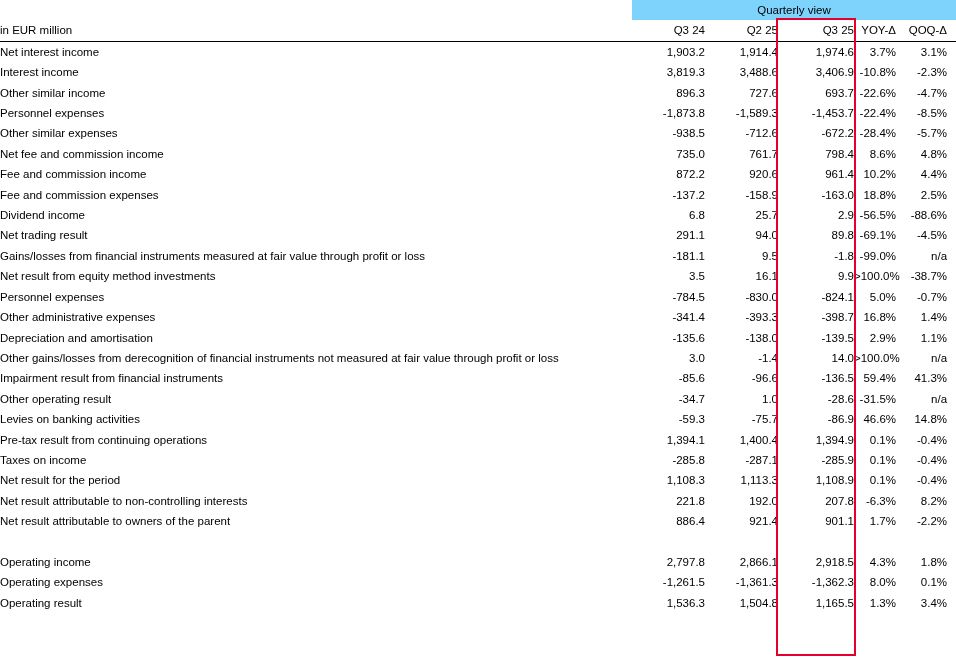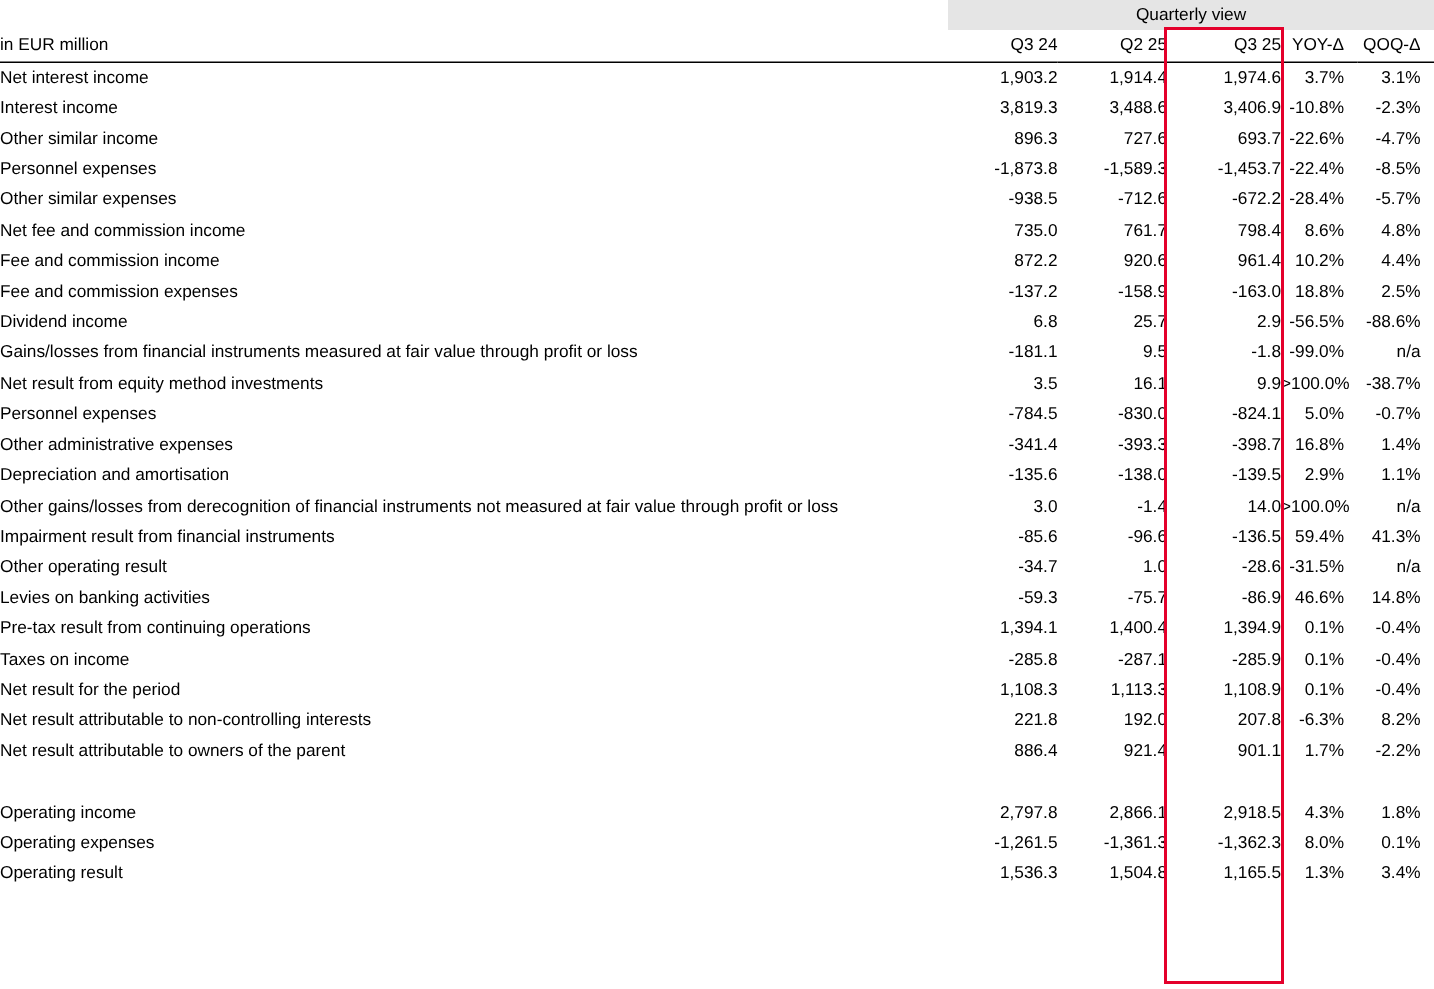--- a/index.html
+++ b/index.html
@@ -66,21 +66,21 @@
   }
 
   
   .ind0 { padding-left: 6px; }
   .ind1 { padding-left: 18px; }
 
   .bold { font-weight: bold; }
 
   
   .qv-band {
-    background: #e5e5e5;
+    background: #7dd3fc;
     text-align: center;
     font-weight: bold;
     font-size: 11.5px;
     line-height: 17px;
     height: 17px;
     color: #000;
     margin-left: 30px;
   }
   .hdr-row td {
     font-weight: bold;
@@ -199,20 +199,28 @@
         </tr>
         <tr>
           <td class="lbl ind0">Dividend income</td>
           <td class="num">6.8</td>
           <td class="num">25.7</td>
           <td class="num q325">2.9</td>
           <td class="num delta">-56.5%</td>
           <td class="num qoq">-88.6%</td>
         </tr>
         <tr>
+          <td class="lbl ind0">Net trading result</td>
+          <td class="num">291.1</td>
+          <td class="num">94.0</td>
+          <td class="num q325">89.8</td>
+          <td class="num delta">-69.1%</td>
+          <td class="num qoq">-4.5%</td>
+        </tr>
+        <tr>
           <td class="lbl ind0">Gains/losses from financial instruments measured at fair value through profit or loss</td>
           <td class="num">-181.1</td>
           <td class="num">9.5</td>
           <td class="num q325">-1.8</td>
           <td class="num delta">-99.0%</td>
           <td class="num qoq">n/a</td>
         </tr>
         <tr>
           <td class="lbl ind0">Net result from equity method investments</td>
           <td class="num">3.5</td>

